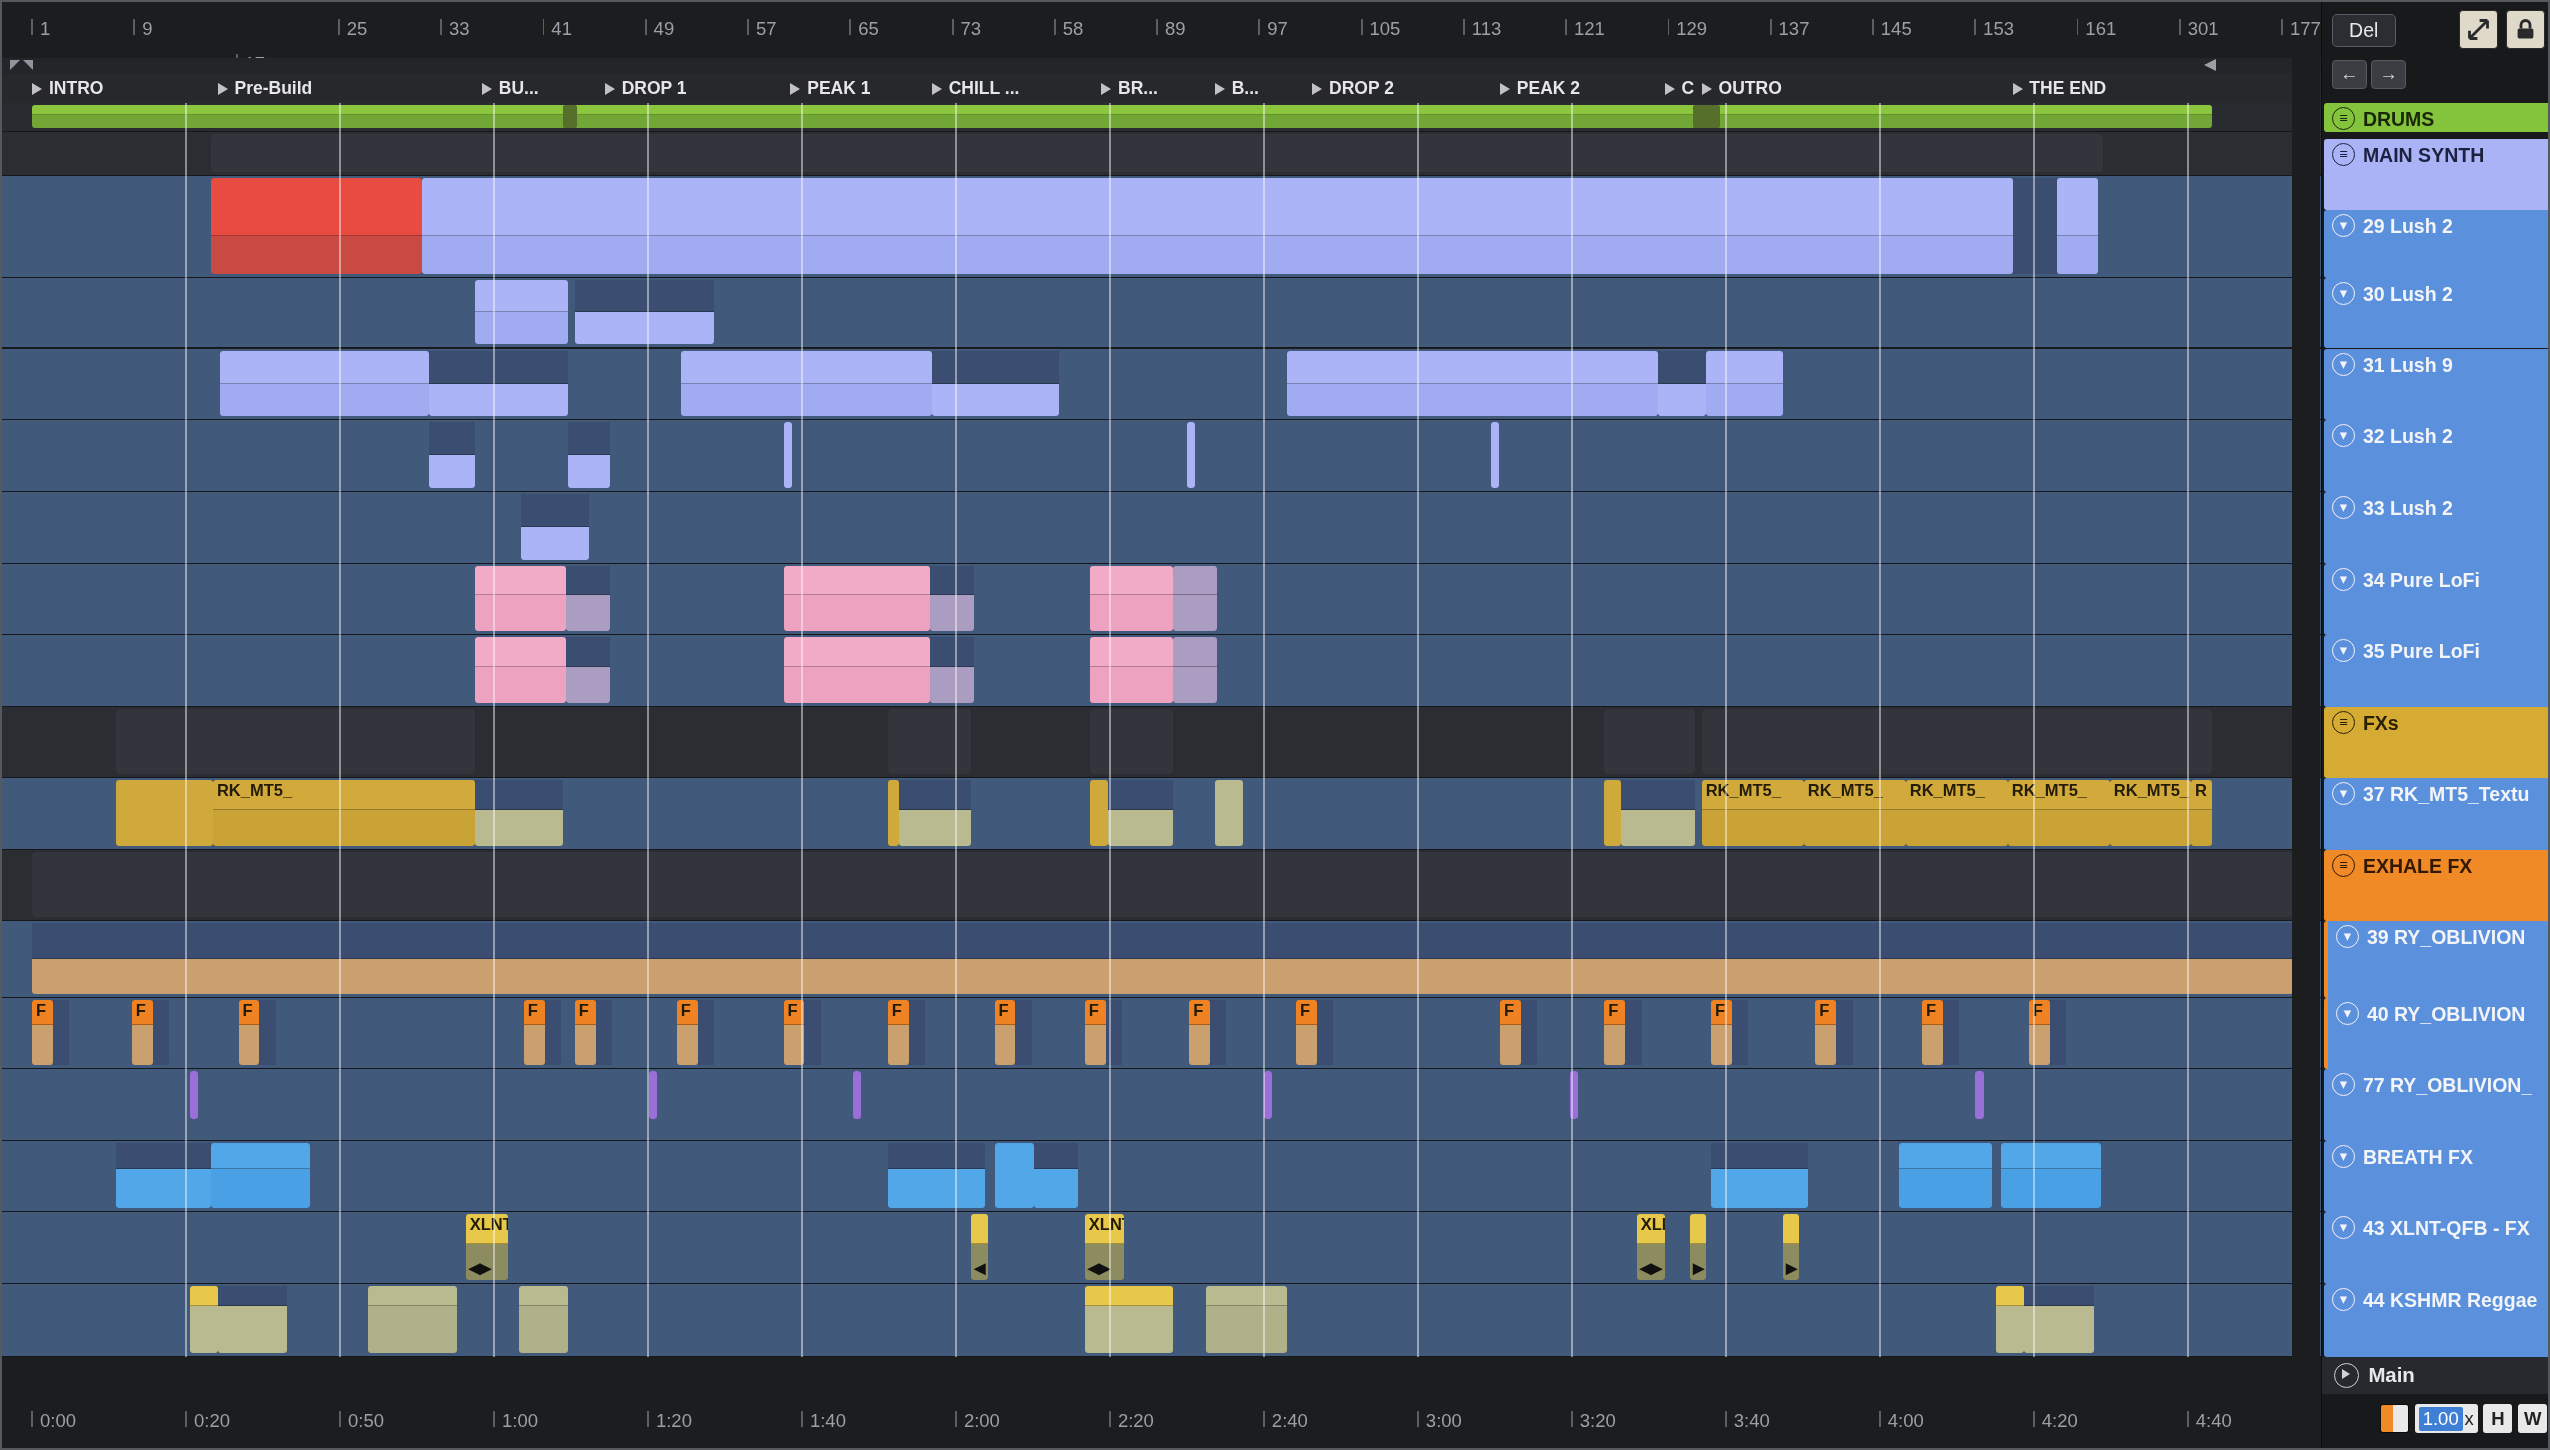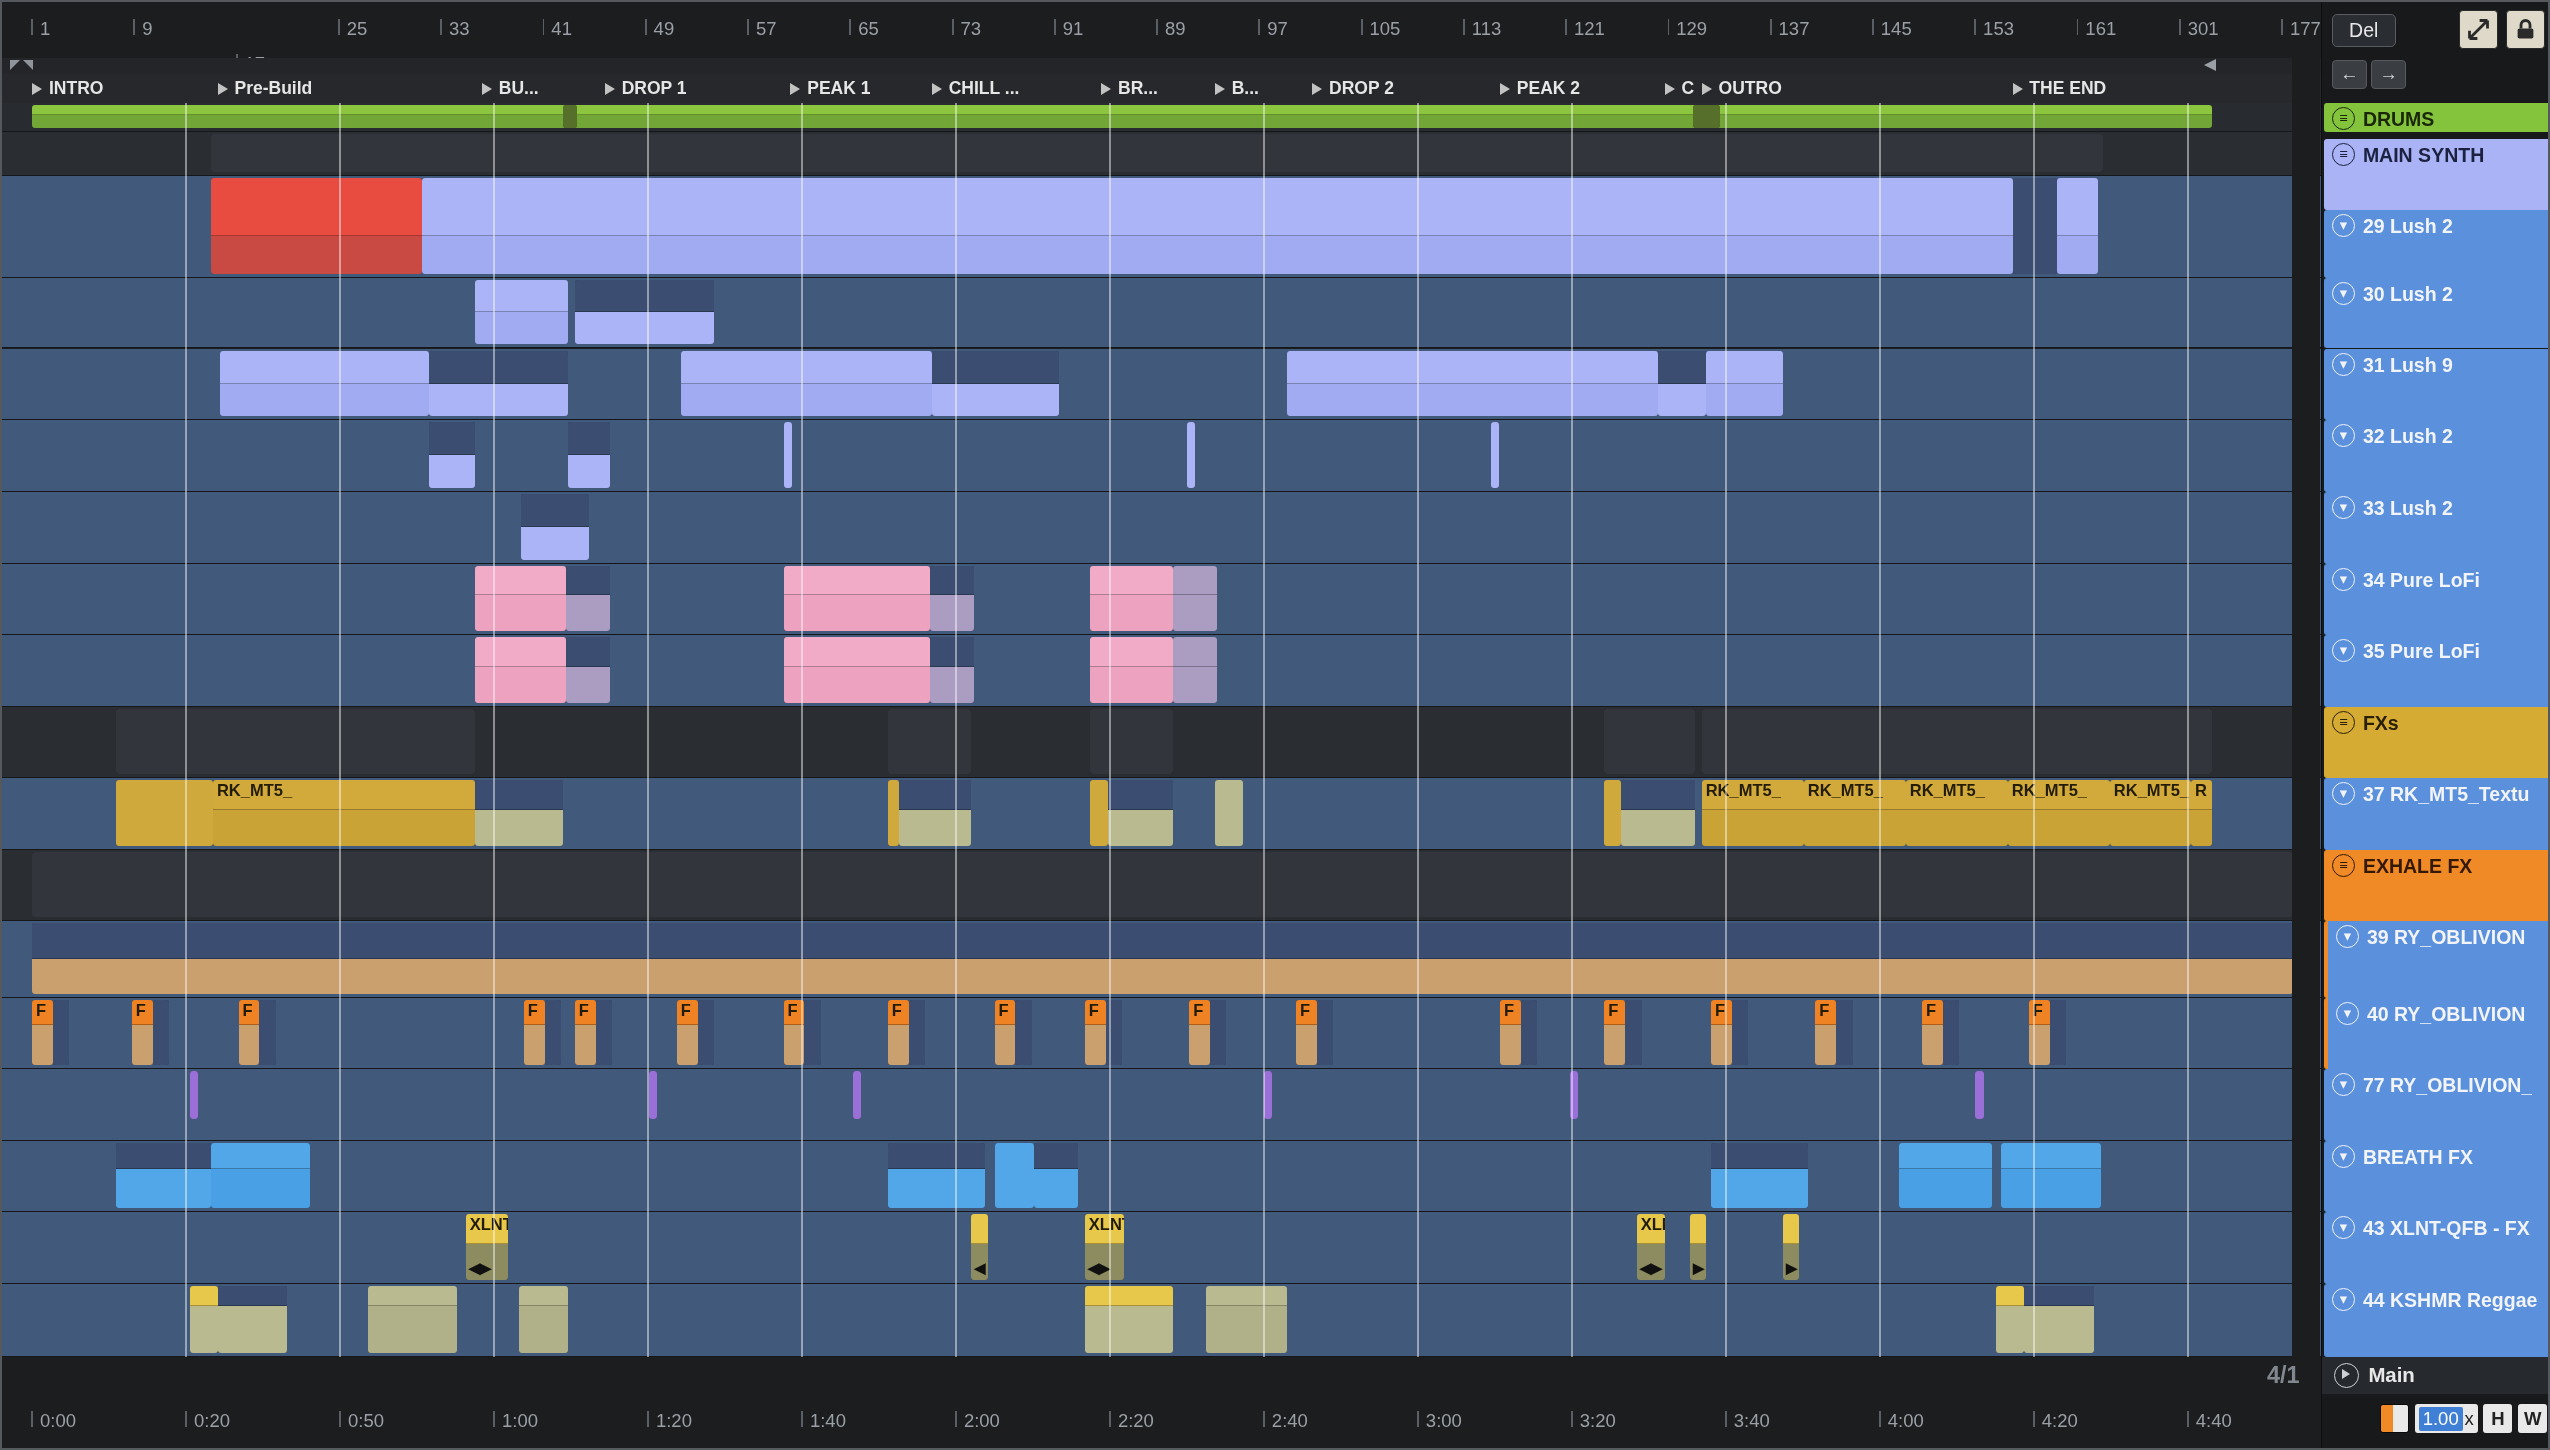--- a/index.html
+++ b/index.html
@@ -79,21 +79,21 @@
         <span class="barnum" style="left: 1.26%;">1</span>
         <span class="barnum" style="left: 5.67%;">9</span>
         <span class="barnum" style="left: 10.08%; margin-top: 35px;">17</span>
         <span class="barnum" style="left: 14.49%;">25</span>
         <span class="barnum" style="left: 18.9%;">33</span>
         <span class="barnum" style="left: 23.31%;">41</span>
         <span class="barnum" style="left: 27.72%;">49</span>
         <span class="barnum" style="left: 32.13%;">57</span>
         <span class="barnum" style="left: 36.54%;">65</span>
         <span class="barnum" style="left: 40.95%;">73</span>
-        <span class="barnum" style="left: 45.36%;">91</span>
+        <span class="barnum" style="left: 45.36%;">58</span>
         <span class="barnum" style="left: 49.77%;">89</span>
         <span class="barnum" style="left: 54.18%;">97</span>
         <span class="barnum" style="left: 58.59%;">105</span>
         <span class="barnum" style="left: 63%;">113</span>
         <span class="barnum" style="left: 67.41%;">121</span>
         <span class="barnum" style="left: 71.82%;">129</span>
         <span class="barnum" style="left: 76.23%;">137</span>
         <span class="barnum" style="left: 80.64%;">145</span>
         <span class="barnum" style="left: 85.05%;">153</span>
         <span class="barnum" style="left: 89.46%;">161</span>
@@ -686,23 +686,20 @@
         <div class="gl" style="left: 47.74%;"></div>
         <div class="gl" style="left: 54.38%;"></div>
         <div class="gl" style="left: 61.02%;"></div>
         <div class="gl" style="left: 67.66%;"></div>
         <div class="gl" style="left: 74.3%;"></div>
         <div class="gl" style="left: 80.94%;"></div>
         <div class="gl" style="left: 87.58%;"></div>
         <div class="gl" style="left: 94.22%;"></div>
       </div>
     <div class="right-strip"></div>
-    <div class="sig-row">
-      <span class="sig">4/1</span>
-    </div>
     <div class="time-ruler" id="time-ruler">
         <span class="tl" style="left: 1.26%;">0:00</span>
         <span class="tl" style="left: 7.9%;">0:20</span>
         <span class="tl" style="left: 14.54%;">0:50</span>
         <span class="tl" style="left: 21.18%;">1:00</span>
         <span class="tl" style="left: 27.82%;">1:20</span>
         <span class="tl" style="left: 34.46%;">1:40</span>
         <span class="tl" style="left: 41.1%;">2:00</span>
         <span class="tl" style="left: 47.74%;">2:20</span>
         <span class="tl" style="left: 54.38%;">2:40</span>

